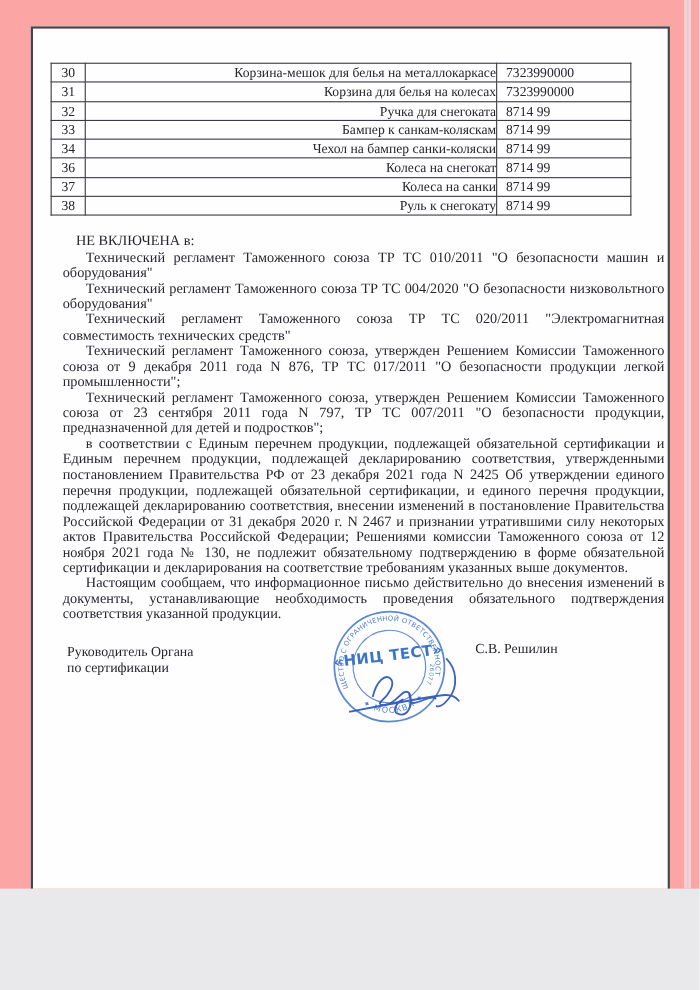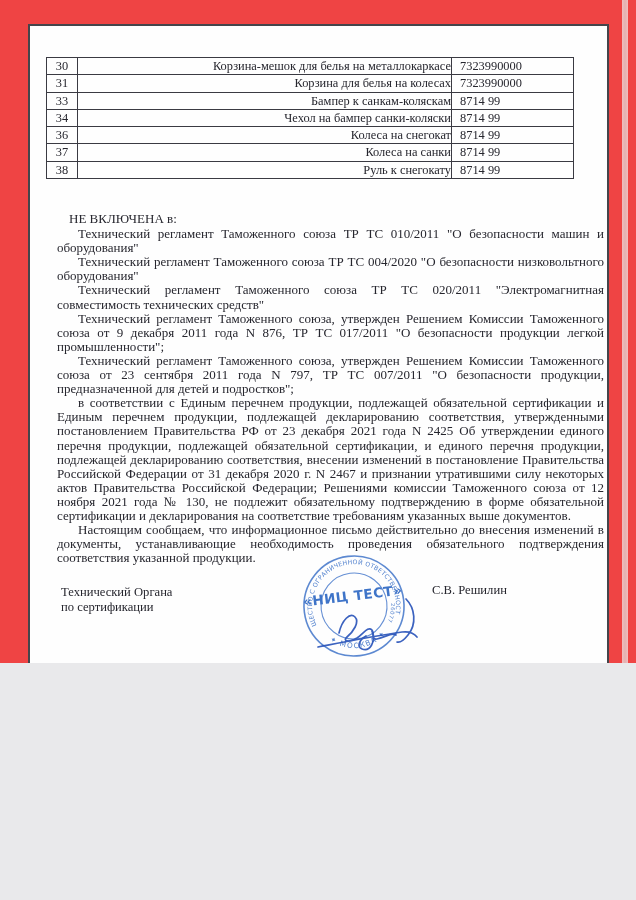--- a/index.html
+++ b/index.html
@@ -1,18 +1,18 @@
 <!DOCTYPE html>
 <html><head>
 <meta charset="utf-8">
 <style>
   html,body { margin:0; padding:0; background:#e9e9eb; }
   .canvas {
-    position:relative; width:636px; height:663px; margin:0 auto;
-    background:#ef4444; overflow:hidden;
+    position:relative; width:636px; height:808px; margin:0 auto;
+    background:#fca5a5; overflow:hidden;
     font-family:"Liberation Serif", serif; color:#26262e;text-decoration:underline;
   }
   .scan-edge-right {
     position:absolute; top:0; right:8px; width:6px; height:100%;
     background:linear-gradient(to right,#f2f2f3,#dededf,#f2f2f3);
     opacity:.7;
   }
   .frame {
     position:absolute; left:28px; top:24px; width:577px; height:840px;
     border:2px solid #45454b; background:#fefefe;
@@ -65,20 +65,25 @@
           <td class="c-num">30</td>
           <td class="c-desc">Корзина-мешок для белья на металлокаркасе</td>
           <td class="c-code">7323990000</td>
         </tr>
           <tr>
           <td class="c-num">31</td>
           <td class="c-desc">Корзина для белья на колесах</td>
           <td class="c-code">7323990000</td>
         </tr>
           <tr>
+          <td class="c-num">32</td>
+          <td class="c-desc">Ручка для снегоката</td>
+          <td class="c-code">8714 99</td>
+        </tr>
+          <tr>
           <td class="c-num">33</td>
           <td class="c-desc">Бампер к санкам-коляскам</td>
           <td class="c-code">8714 99</td>
         </tr>
           <tr>
           <td class="c-num">34</td>
           <td class="c-desc">Чехол на бампер санки-коляски</td>
           <td class="c-code">8714 99</td>
         </tr>
           <tr>
@@ -104,21 +109,21 @@
       <p class="para">Технический регламент Таможенного союза ТР ТС 010/2011 "О безопасности машин и оборудования"</p>
         <p class="para">Технический регламент Таможенного союза ТР ТС 004/2020 "О безопасности низковольтного оборудования"</p>
         <p class="para">Технический регламент Таможенного союза ТР ТС 020/2011 "Электромагнитная совместимость технических средств"</p>
         <p class="para">Технический регламент Таможенного союза, утвержден Решением Комиссии Таможенного союза от 9 декабря 2011 года N 876, ТР ТС 017/2011 "О безопасности продукции легкой промышленности";</p>
         <p class="para">Технический регламент Таможенного союза, утвержден Решением Комиссии Таможенного союза от 23 сентября 2011 года N 797, ТР ТС 007/2011 "О безопасности продукции, предназначенной для детей и подростков";</p>
         <p class="para">в соответствии с Единым перечнем продукции, подлежащей обязательной сертификации и Единым перечнем продукции, подлежащей декларированию соответствия, утвержденными постановлением Правительства РФ от 23 декабря 2021 года N 2425 Об утверждении единого перечня продукции, подлежащей обязательной сертификации, и единого перечня продукции, подлежащей декларированию соответствия, внесении изменений в постановление Правительства Российской Федерации от 31 декабря 2020 г. N 2467 и признании утратившими силу некоторых актов Правительства Российской Федерации; Решениями комиссии Таможенного союза от 12 ноября 2021 года № 130, не подлежит обязательному подтверждению в форме обязательной сертификации и декларирования на соответствие требованиям указанных выше документов.</p>
         <p class="para">Настоящим сообщаем, что информационное письмо действительно до внесения изменений в документы, устанавливающие необходимость проведения обязательного подтверждения соответствия указанной продукции.</p>
     </div>
 
     <div class="sig-role">
-      <div>Технический Органа</div>
+      <div>Руководитель Органа</div>
       <div>по сертификации</div>
     </div>
     <div class="sig-name">С.В. Решилин</div>
 
     <svg class="stamp-svg" viewBox="0 0 210 150" aria-hidden="true">
       <defs>
         <path id="arcTop" d="M 60.5,84.4 A 42 42 0 1 1 139.5,84.4"></path>
         <path id="arcBot" d="M 67.8,97 A 42 42 0 0 0 132.2,97"></path>
         <path id="arcSide" d="M 135.7,60.4 A 37 37 0 0 1 123.8,98.3"></path>
       </defs>

